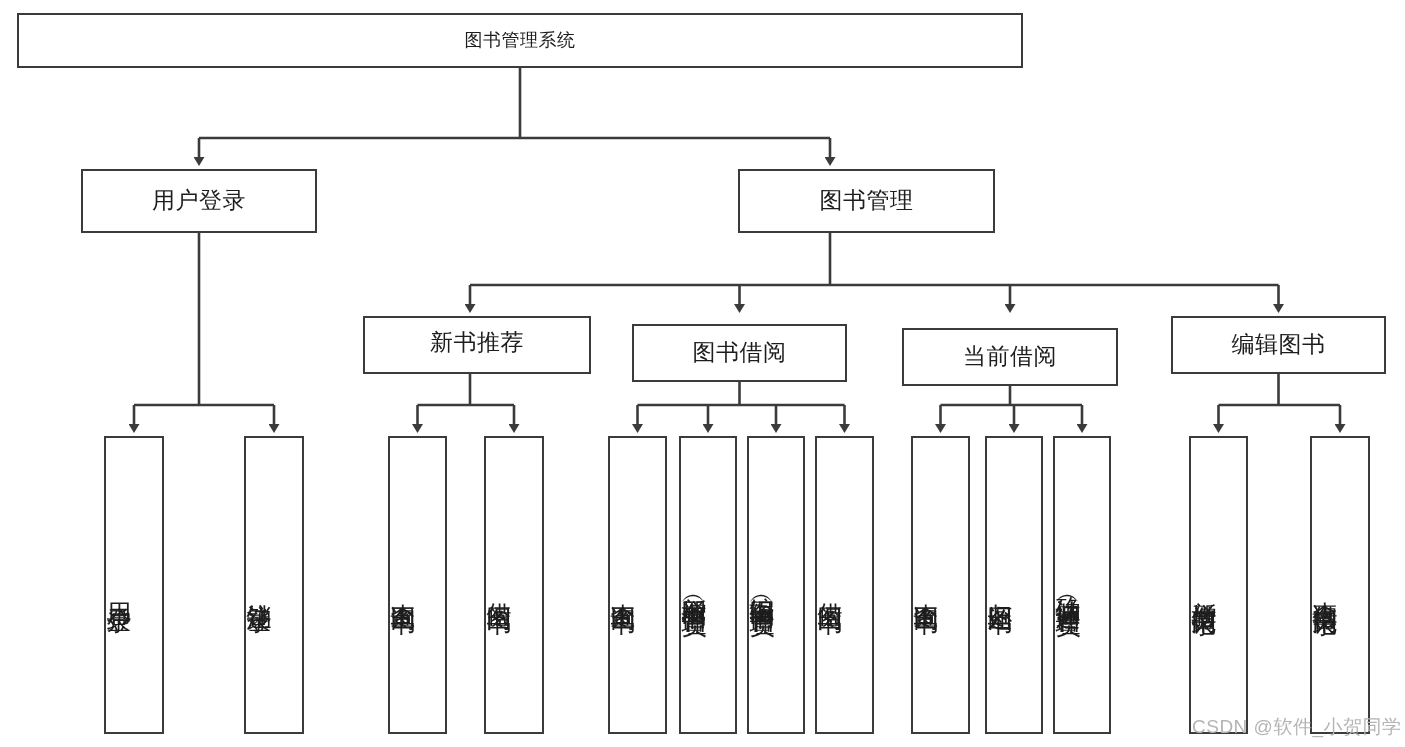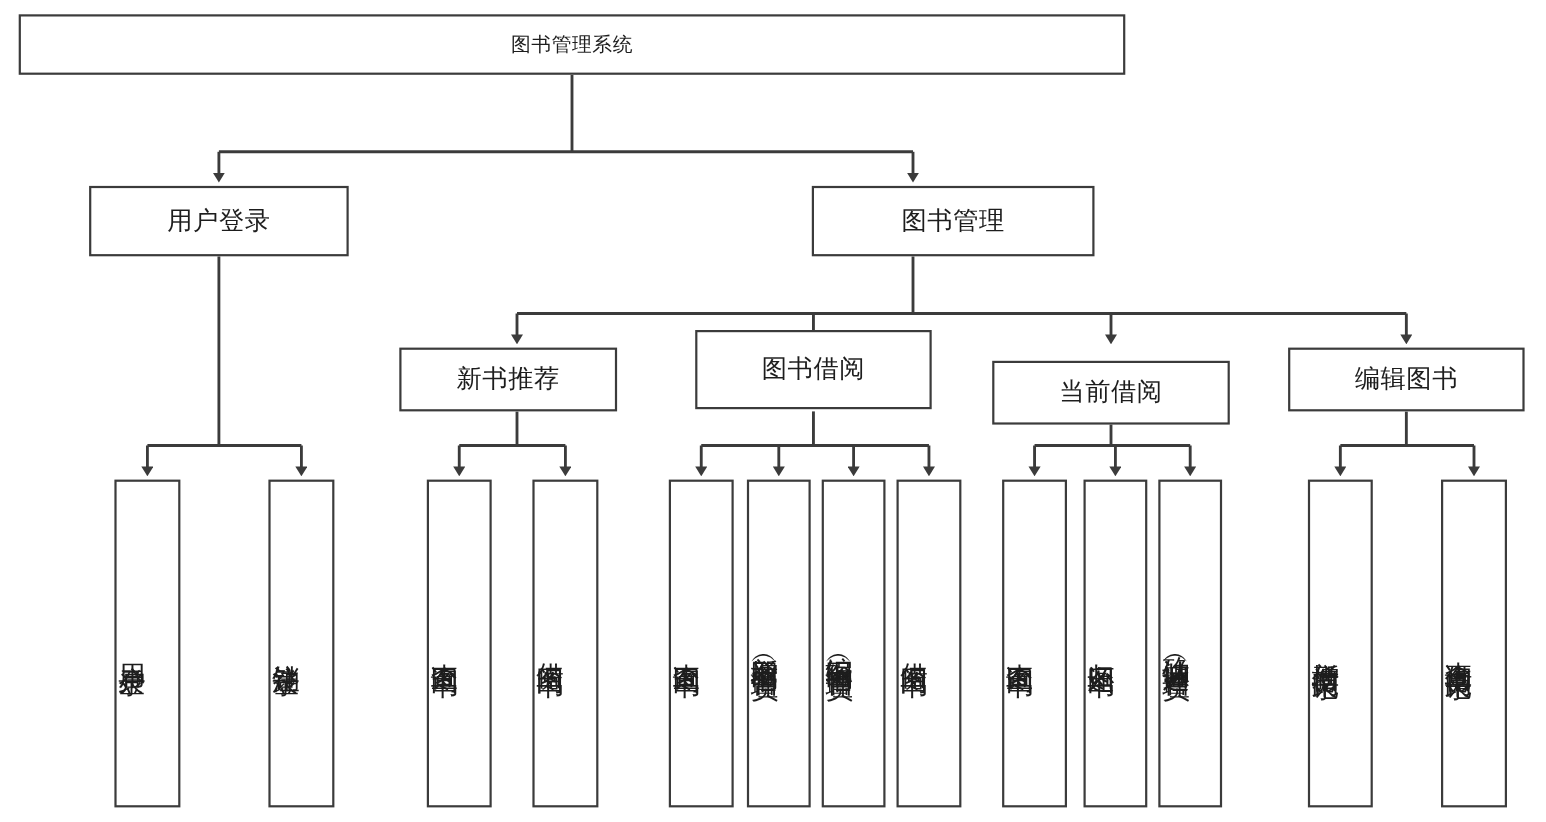--- a/index.html
+++ b/index.html
@@ -120,24 +120,24 @@
   <div id="node-layer">
       <div class="node root" style="left: 17px; top: 13px; width: 1006px; height: 55px;">
         <span class="node-label">图书管理系统</span>
       </div>
       <div class="node horiz" style="left: 81px; top: 169px; width: 236px; height: 64px;">
         <span class="node-label">用户登录</span>
       </div>
       <div class="node horiz" style="left: 712px; top: 169px; width: 257px; height: 64px; margin-left: 26px;">
         <span class="node-label">图书管理</span>
       </div>
-      <div class="node horiz" style="left: 363px; top: 316px; width: 198px; height: 58px;">
+      <div class="node horiz" style="left: 363px; top: 316px; width: 228px; height: 58px; font-family: Liberation Mono, monospace;">
         <span class="node-label">新书推荐</span>
       </div>
-      <div class="node horiz" style="left: 632px; top: 300px; width: 215px; height: 72px;">
+      <div class="node horiz" style="left: 632px; top: 324px; width: 215px; height: 58px;">
         <span class="node-label">图书借阅</span>
       </div>
       <div class="node horiz" style="left: 902px; top: 328px; width: 216px; height: 58px;">
         <span class="node-label">当前借阅</span>
       </div>
       <div class="node horiz" style="left: 1171px; top: 316px; width: 215px; height: 58px;">
         <span class="node-label">编辑图书</span>
       </div>
       <div class="node vert" style="left: 104px; top: 436px; width: 60px; height: 298px;">
         <span class="node-label">用户登录</span>
@@ -172,13 +172,14 @@
       <div class="node vert" style="left: 1053px; top: 436px; width: 58px; height: 298px;">
         <span class="node-label">确认归还（管理员）</span>
       </div>
       <div class="node vert" style="left: 1189px; top: 436px; width: 59px; height: 298px;">
         <span class="node-label">新增借阅记录</span>
       </div>
       <div class="node vert" style="left: 1310px; top: 436px; width: 60px; height: 298px;">
         <span class="node-label">查询借阅记录</span>
       </div>
     </div>
+  <div class="watermark" style="left: 1192px; top: 714px; color: rgb(180, 180, 180);">CSDN @软件_小贺同学</div>
 </div>
 
 </body></html>

